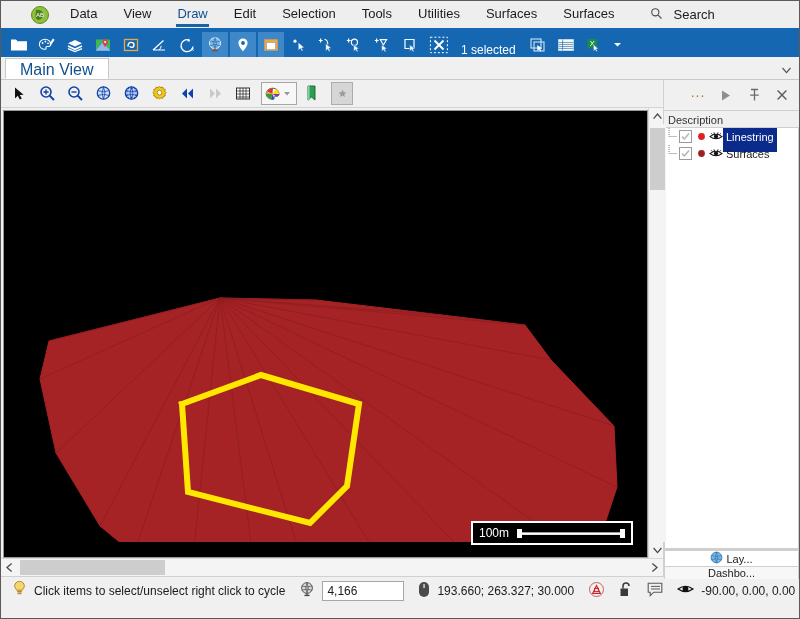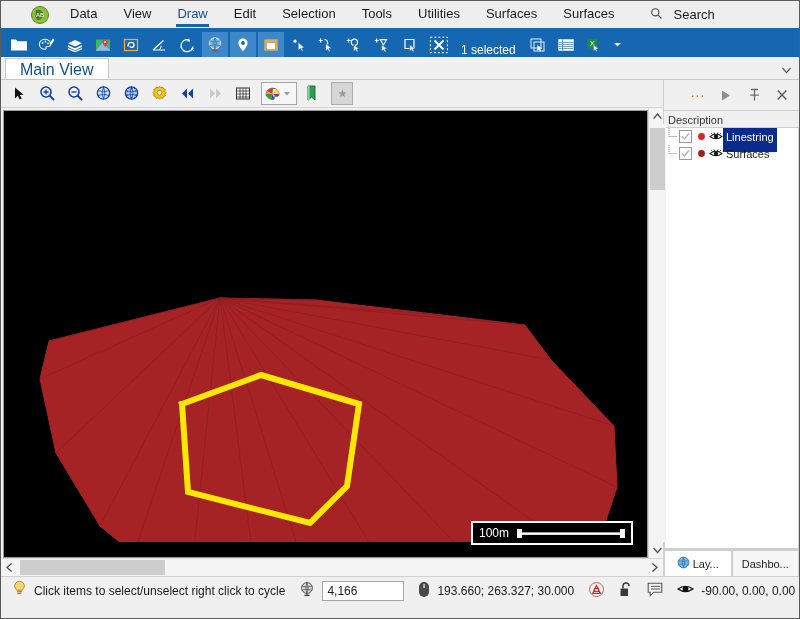--- a/index.html
+++ b/index.html
@@ -74,21 +74,21 @@
   .list-head{height:18px;background:#f0f0f0;border-top:1px solid #cfcfcf;border-bottom:1px solid #cfcfcf;font-size:11px;color:#333;padding-left:4px;line-height:18px;box-sizing:border-box;}
   .layerlist{flex:1;background:#fff;border:1px solid #cfcfcf;border-top:none;margin:0;overflow:hidden;}
   .layer-row{height:17px;display:flex;align-items:center;font-size:11px;padding-left:2px;box-sizing:border-box;}
   .tree-stem{width:12px;height:17px;position:relative;}
   .chk{width:11px;height:11px;border:1px solid #9a9a9a;background:#fff;display:flex;align-items:center;justify-content:center;margin-right:3px;}
   .chk svg{display:block;}
   .sym{width:13px;display:flex;align-items:center;justify-content:center;}
   .eye{width:15px;display:flex;align-items:center;justify-content:center;}
   .lname{padding:8px 3px;line-height:14px;}
   .lname.sel{background:#0a2a8c;color:#fff;}
-  .dock-tabs{height:26px;display:flex;align-items:stretch;border-top:1px solid #cfcfcf;background:#f0f0f0;}
+  .dock-tabs{height:26px;display:flex;align-items:stretch;border-top:1px solid #cfcfcf;background:#f0f0f0;flex-direction:column;}
   .dtab{flex:1;display:flex;align-items:center;justify-content:center;gap:3px;font-size:11px;color:#222;border:1px solid #cfcfcf;border-bottom:none;background:#f7f7f7;box-sizing:border-box;}
   .dtab.active{background:#fff;}
 
   
   .statusbar{height:28px;background:#f0f0f0;border-top:1px solid #d0d0d0;display:flex;align-items:center;box-sizing:border-box;padding:0 4px;gap:0;}
   .sb-cell{display:flex;align-items:center;gap:7px;padding:0 7px;height:24px;}
   .sb-text{font-size:12px;color:#1b1b1b;white-space:nowrap;}
   .sb-combo{display:flex;align-items:center;justify-content:space-between;width:82px;height:20px;border:1px solid #a6a6a6;background:#fff;padding:0 4px;box-sizing:border-box;}
   .sb-combo .v{font-size:12px;color:#1b1b1b;}
   .sb-combo .c{color:#777;font-size:8px;}

